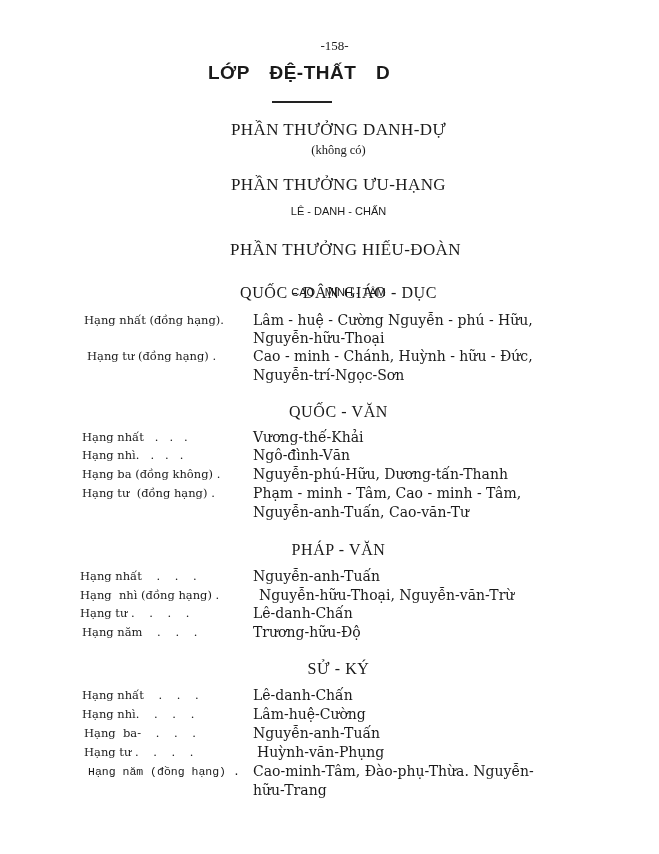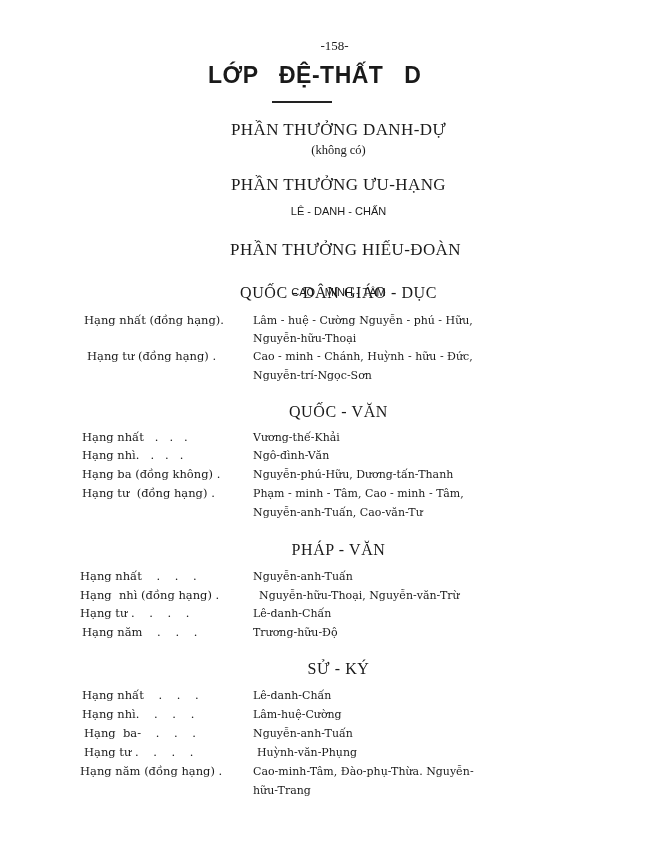--- a/index.html
+++ b/index.html
@@ -8,21 +8,21 @@
       color: #1a1a1a;
       font-family: "Liberation Serif", "DejaVu Serif", serif;
     }
     .page-number {
       position: absolute; top: 38px; left: 0; width: 659px; text-align: center;
       font-size: 13px; padding-left: 10px; box-sizing: border-box;
     }
     .main-title {
       position: absolute; top: 62px; left: 208px;
       font-family: "Liberation Sans", "DejaVu Sans", sans-serif;
-      font-weight: bold; font-size: 23px; letter-spacing: 0.5px;
+      font-weight: bold; font-size: 19px; letter-spacing: 0.5px;
       word-spacing: 14px;
     }
     .title-rule {
       position: absolute; top: 101px; left: 272px; width: 60px; height: 2px;
       background: #222;
     }
     .award-title {
       position: absolute; left: 0; width: 659px; text-align: center;
       font-size: 17px; letter-spacing: 0.4px; padding-left: 18px; box-sizing: border-box;
     }
@@ -40,21 +40,21 @@
     }
     .row {
       position: absolute; left: 0; width: 659px; font-size: 12.5px; line-height: 17px;
     }
     .rank {
       position: absolute; white-space: pre;
       font-family: "DejaVu Serif", serif; font-size: 11.5px;
     }
     .names {
       position: absolute; left: 253px; width: 290px;
-      font-family: "DejaVu Serif", serif; font-size: 11px;
+      font-family: "DejaVu Serif", serif; font-size: 14px;
     }
   </style>
 </head>
 <body>
 
 <div class="page-number">-158-</div>
 <div class="main-title">LỚP ĐỆ-THẤT D</div>
 <div class="title-rule"></div>
 
 <div class="award-title" style="top:120px;">PHẦN THƯỞNG DANH-DỰ</div>
@@ -132,18 +132,18 @@
 </div>
 <div class="row" style="top:725px;">
   <span class="rank" style="left:84px;">Hạng  ba-    .    .    .</span>
   <span class="names">Nguyễn-anh-Tuấn</span>
 </div>
 <div class="row" style="top:744px;">
   <span class="rank" style="left:84px;">Hạng tư .    .    .    .</span>
   <span class="names" style="left:257px;">Huỳnh-văn-Phụng</span>
 </div>
 <div class="row" style="top:763px;">
-  <span class="rank" style="left:80px;">Hạng năm (đồng hạng) .</span>
+  <span class="rank" style="left:88px;font-family:Liberation Mono, monospace;">Hạng năm (đồng hạng) .</span>
   <span class="names">Cao-minh-Tâm,  Đào-phụ-Thừa.  Nguyễn-</span>
 </div>
 <div class="row" style="top:782px;">
   <span class="names">hữu-Trang</span>
 </div>
 
 </body></html>

